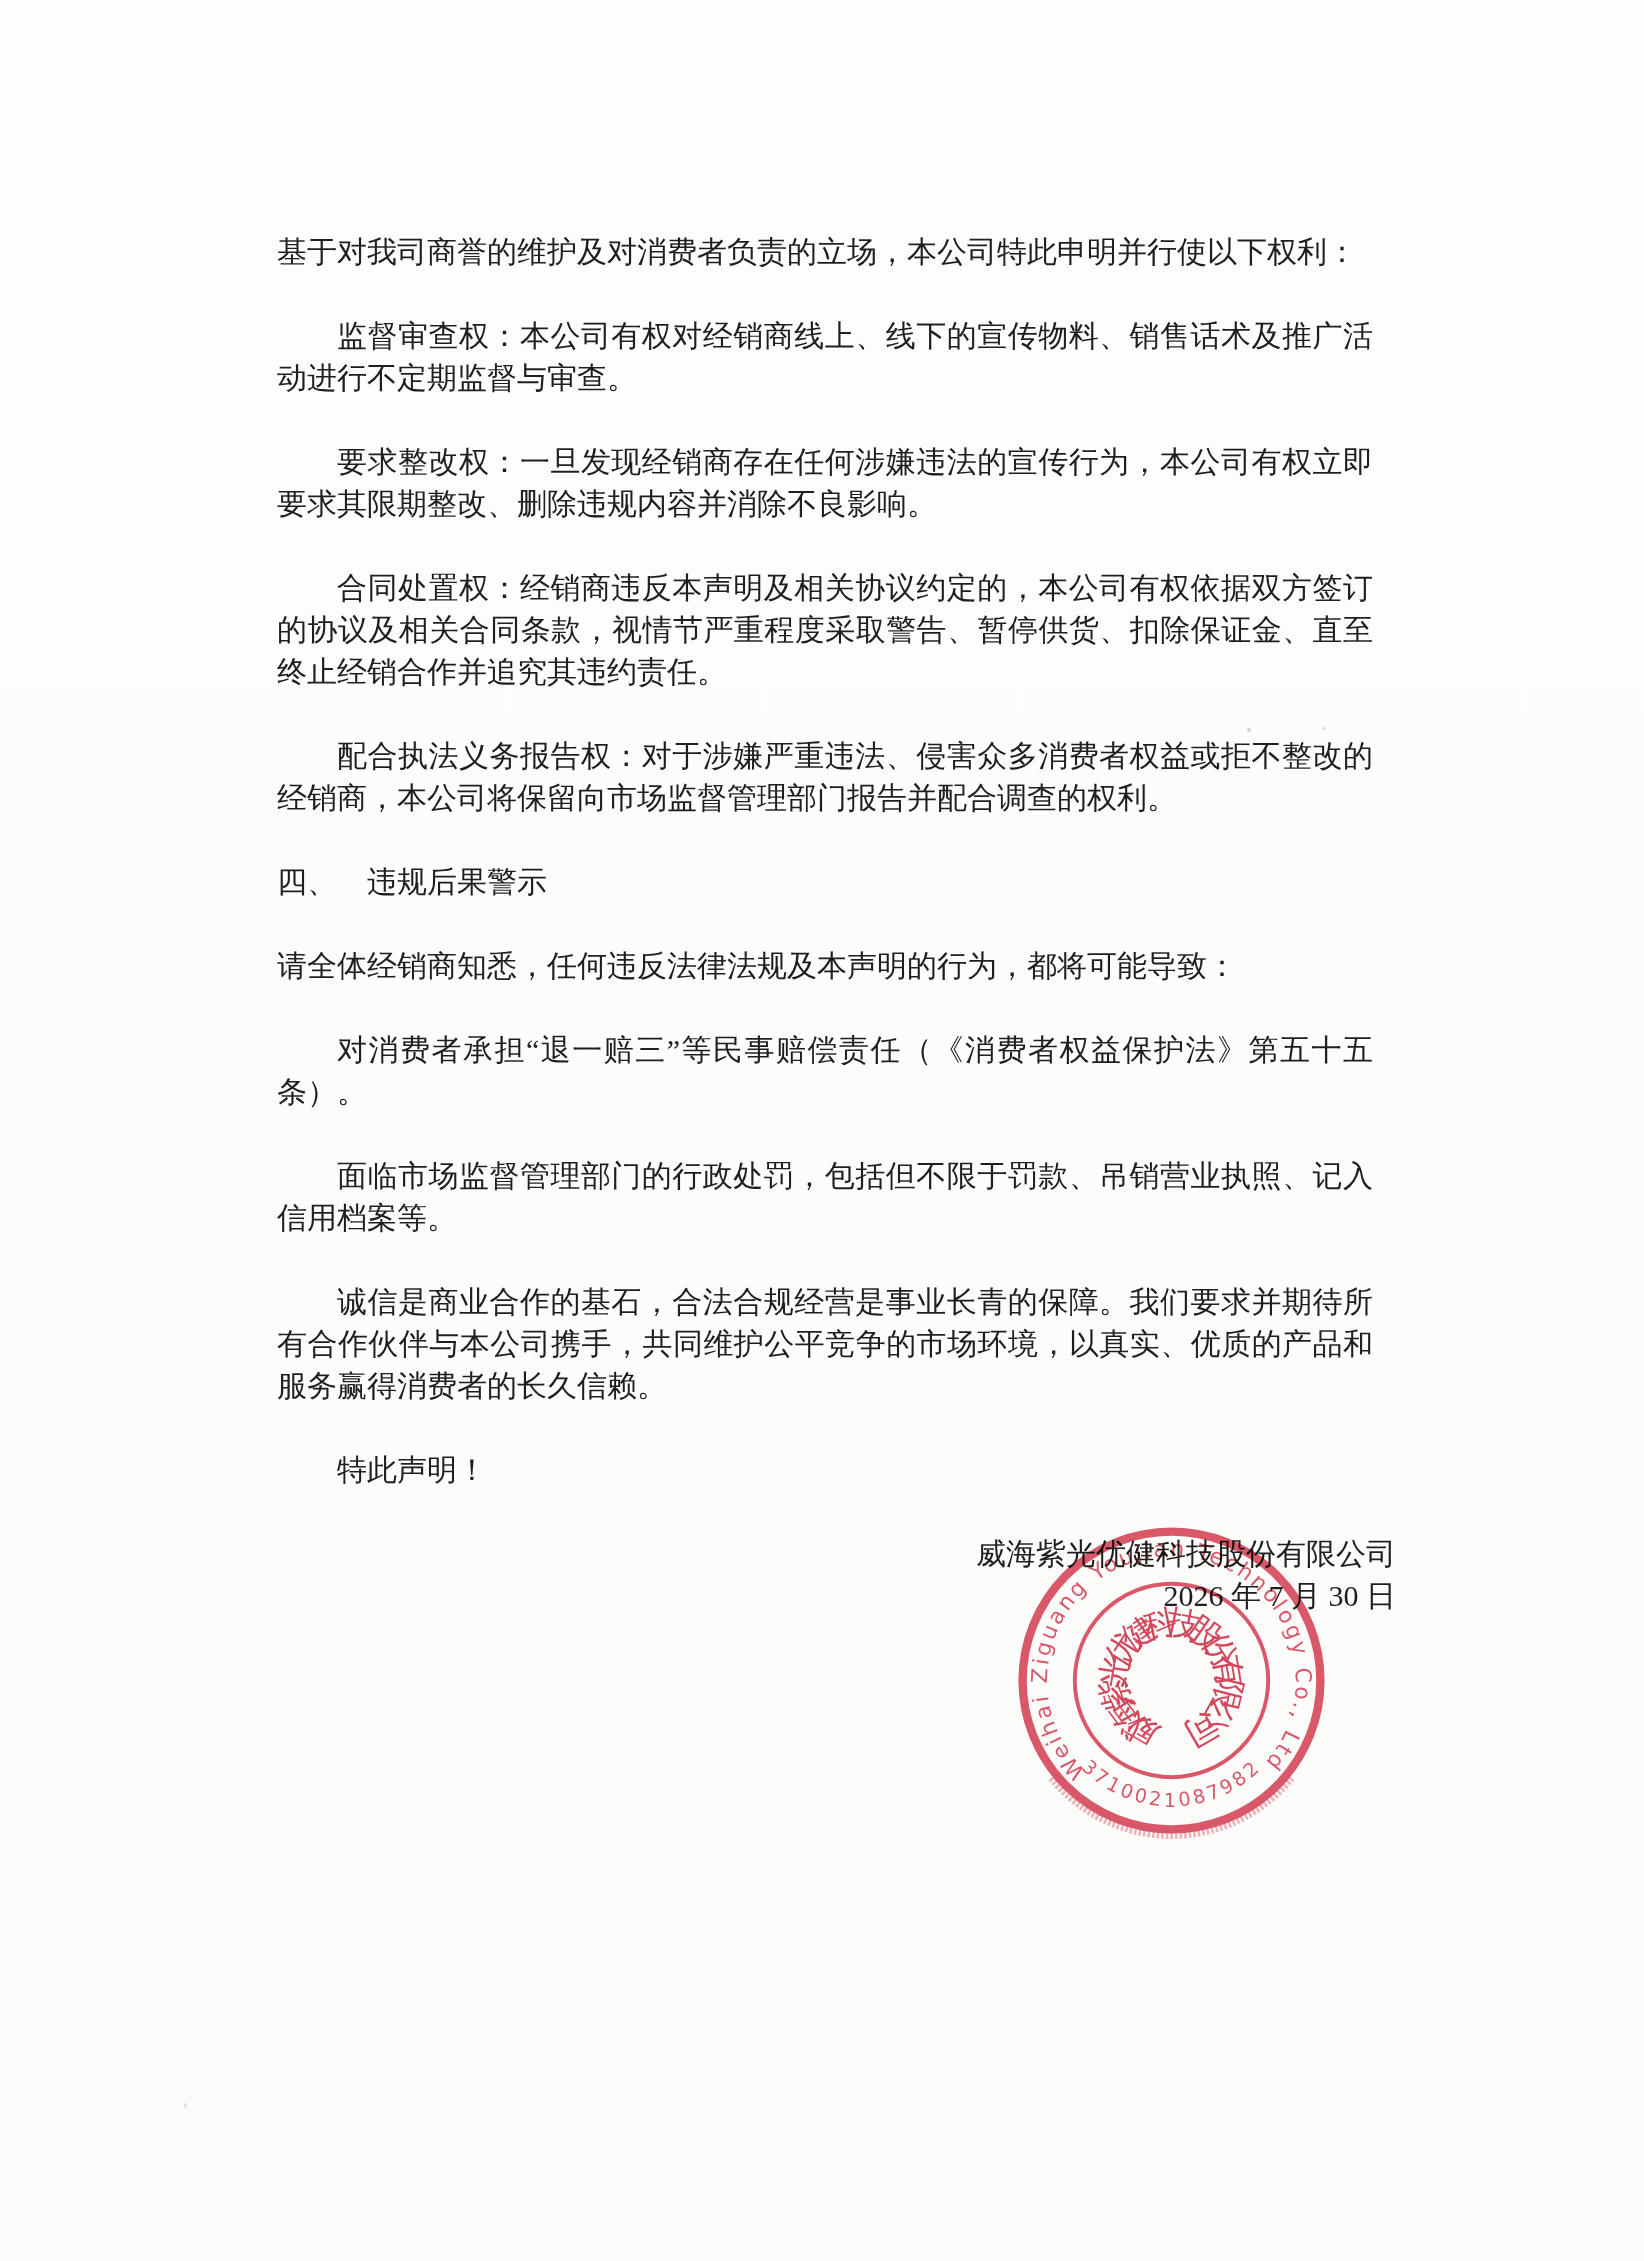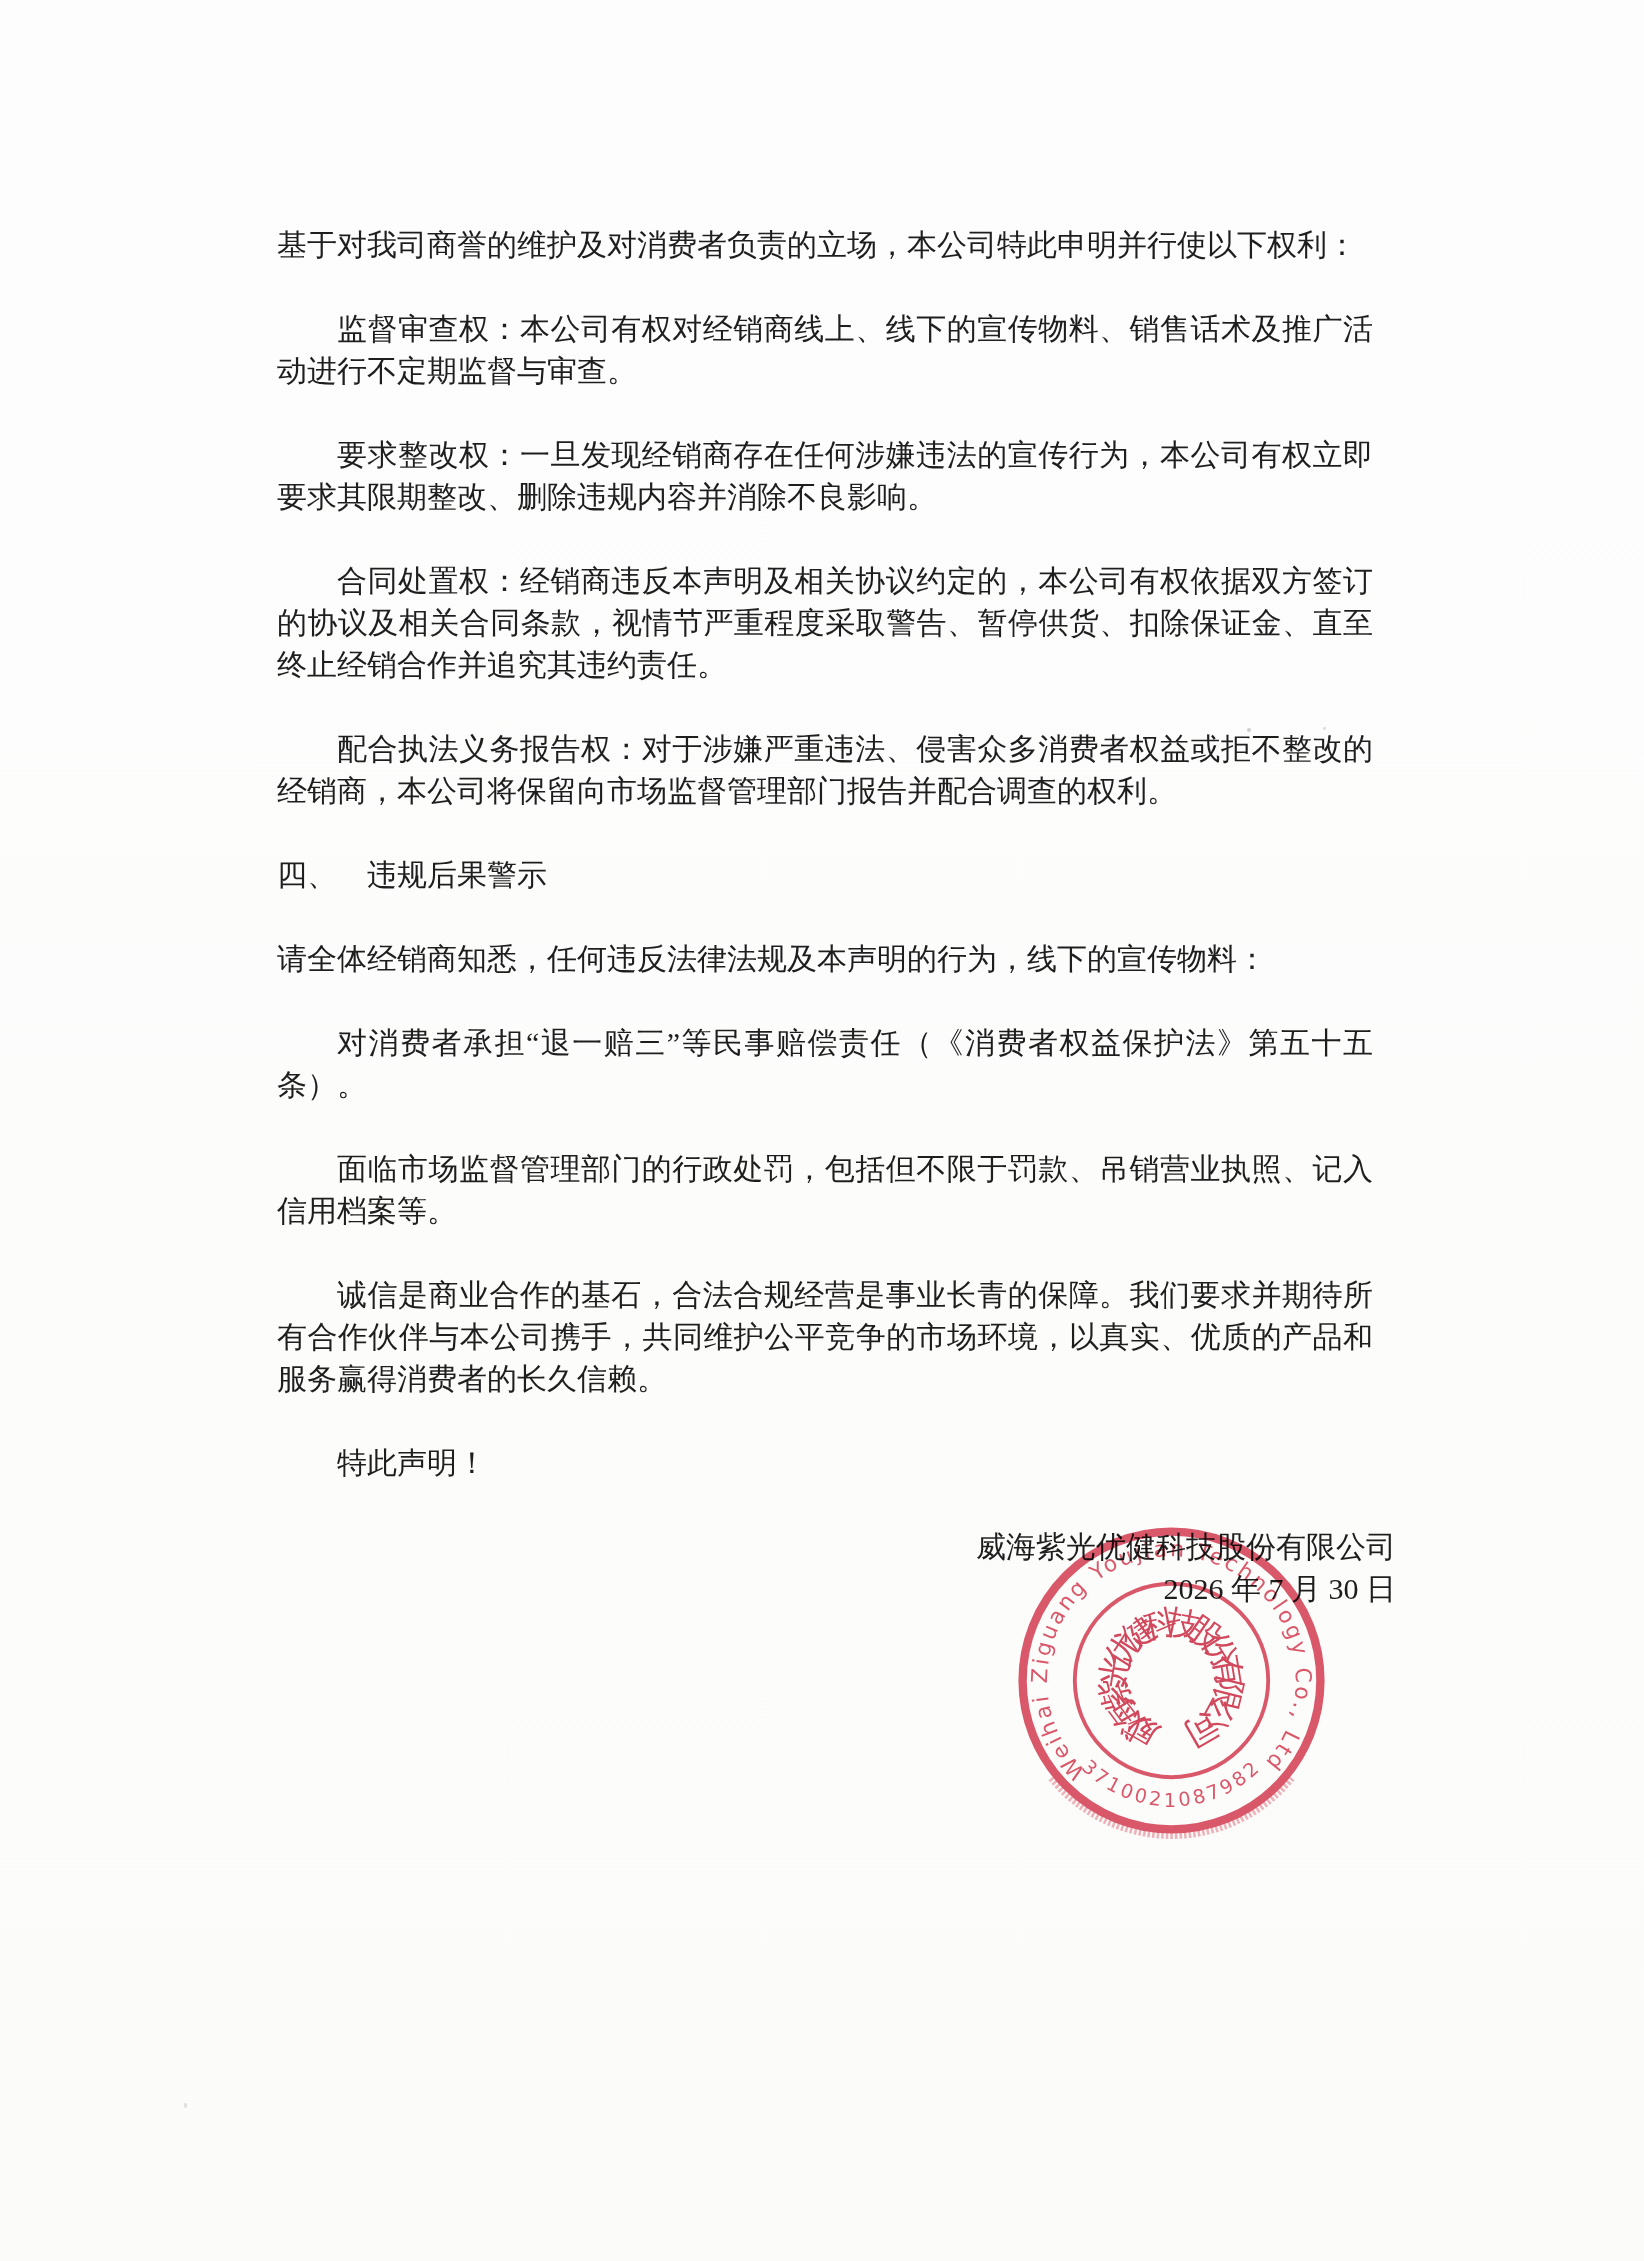--- a/index.html
+++ b/index.html
@@ -9,21 +9,21 @@
     font-family:"Liberation Serif","DejaVu Serif",serif;
     position:relative;overflow:hidden;
   }
   .page{position:absolute;inset:0;}
   
   .page::before{
     content:"";position:absolute;inset:0;
     background:linear-gradient(180deg,#fdfdfd 0%,#fcfcfb 60%,#fbfbfa 100%);
   }
   .doc-body{
-    position:absolute;left:277px;top:224px;width:1096px;
+    position:absolute;left:277px;top:231px;width:1096px;
     font-size:30px;line-height:42px;color:#1e1e1e;
     text-align:justify;text-justify:inter-ideograph;
     z-index:1;
   }
   .doc-body p{margin:0 0 42px 0;}
   .doc-body p.indent{text-indent:2em;}
   .signature{
     text-align:right;transform:translateX(23px);
   }
   .signature .sig-line{margin:0;}
@@ -44,21 +44,21 @@
 <div class="page">
 
   <div class="doc-body" id="doc-body">
 
     <p>基于对我司商誉的维护及对消费者负责的立场，本公司特此申明并行使以下权利：</p>
       <p class="indent">监督审查权：本公司有权对经销商线上、线下的宣传物料、销售话术及推广活动进行不定期监督与审查。</p>
       <p class="indent">要求整改权：一旦发现经销商存在任何涉嫌违法的宣传行为，本公司有权立即要求其限期整改、删除违规内容并消除不良影响。</p>
       <p class="indent">合同处置权：经销商违反本声明及相关协议约定的，本公司有权依据双方签订的协议及相关合同条款，视情节严重程度采取警告、暂停供货、扣除保证金、直至终止经销合作并追究其违约责任。</p>
       <p class="indent">配合执法义务报告权：对于涉嫌严重违法、侵害众多消费者权益或拒不整改的经销商，本公司将保留向市场监督管理部门报告并配合调查的权利。</p>
       <p>四、　违规后果警示</p>
-      <p>请全体经销商知悉，任何违反法律法规及本声明的行为，线下的宣传物料：</p>
+      <p>请全体经销商知悉，任何违反法律法规及本声明的行为，都将可能导致：</p>
       <p class="indent">对消费者承担“退一赔三”等民事赔偿责任（《消费者权益保护法》第五十五条）。</p>
       <p class="indent">面临市场监督管理部门的行政处罚，包括但不限于罚款、吊销营业执照、记入信用档案等。</p>
       <p class="indent">诚信是商业合作的基石，合法合规经营是事业长青的保障。我们要求并期待所有合作伙伴与本公司携手，共同维护公平竞争的市场环境，以真实、优质的产品和服务赢得消费者的长久信赖。</p>
       <p class="indent">特此声明！</p>
       <div class="signature">
       <p class="sig-line">威海紫光优健科技股份有限公司</p>
       <p class="sig-line">2026 年 7 月 30 日</p>
     </div>
   </div>
 

